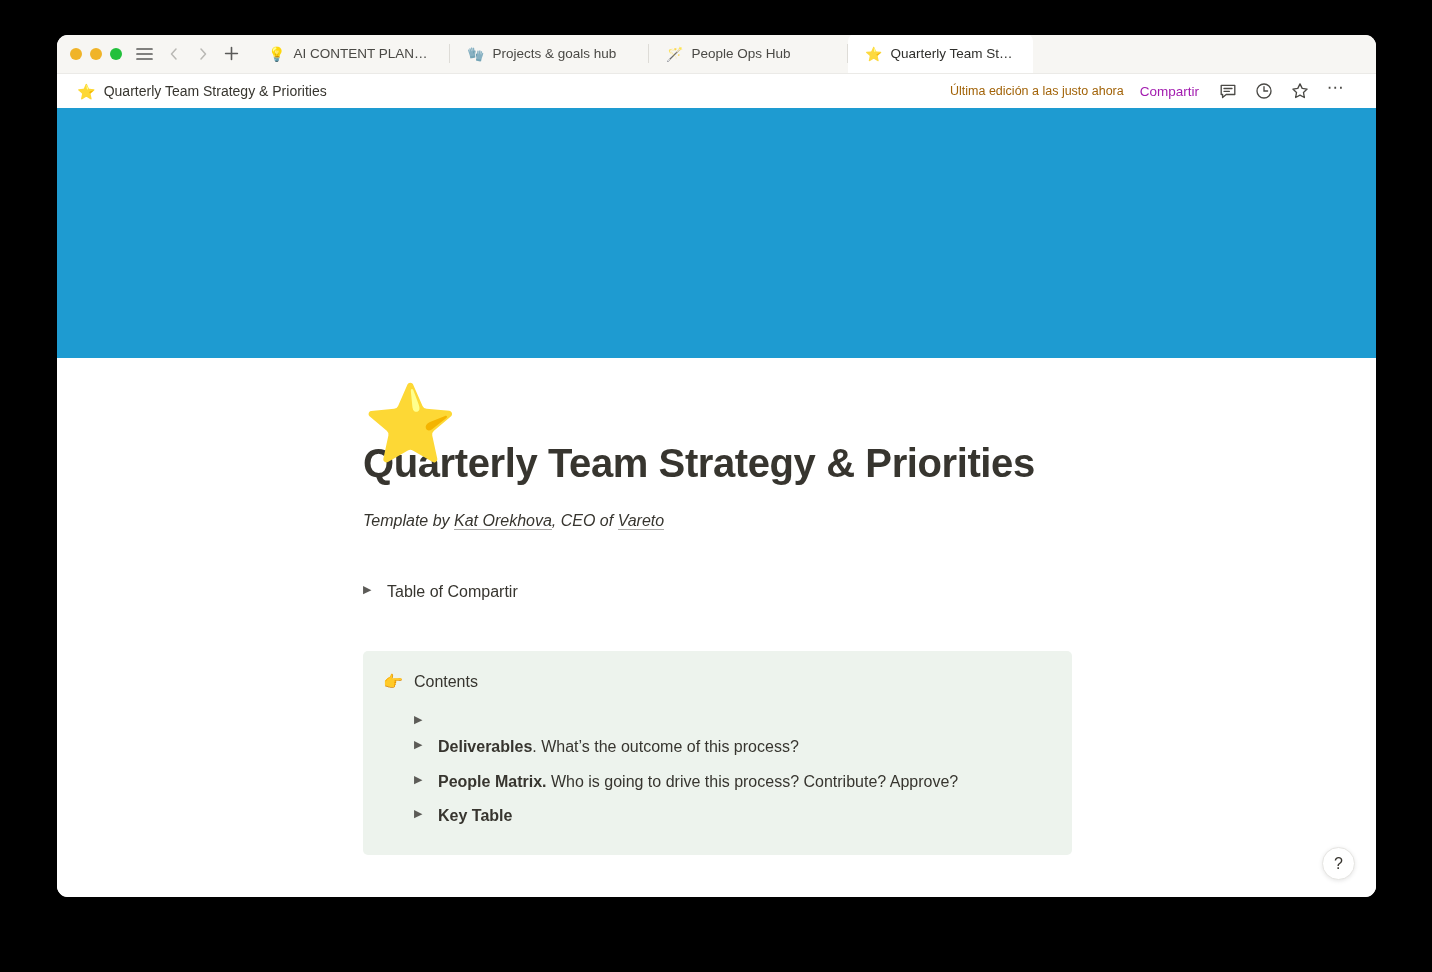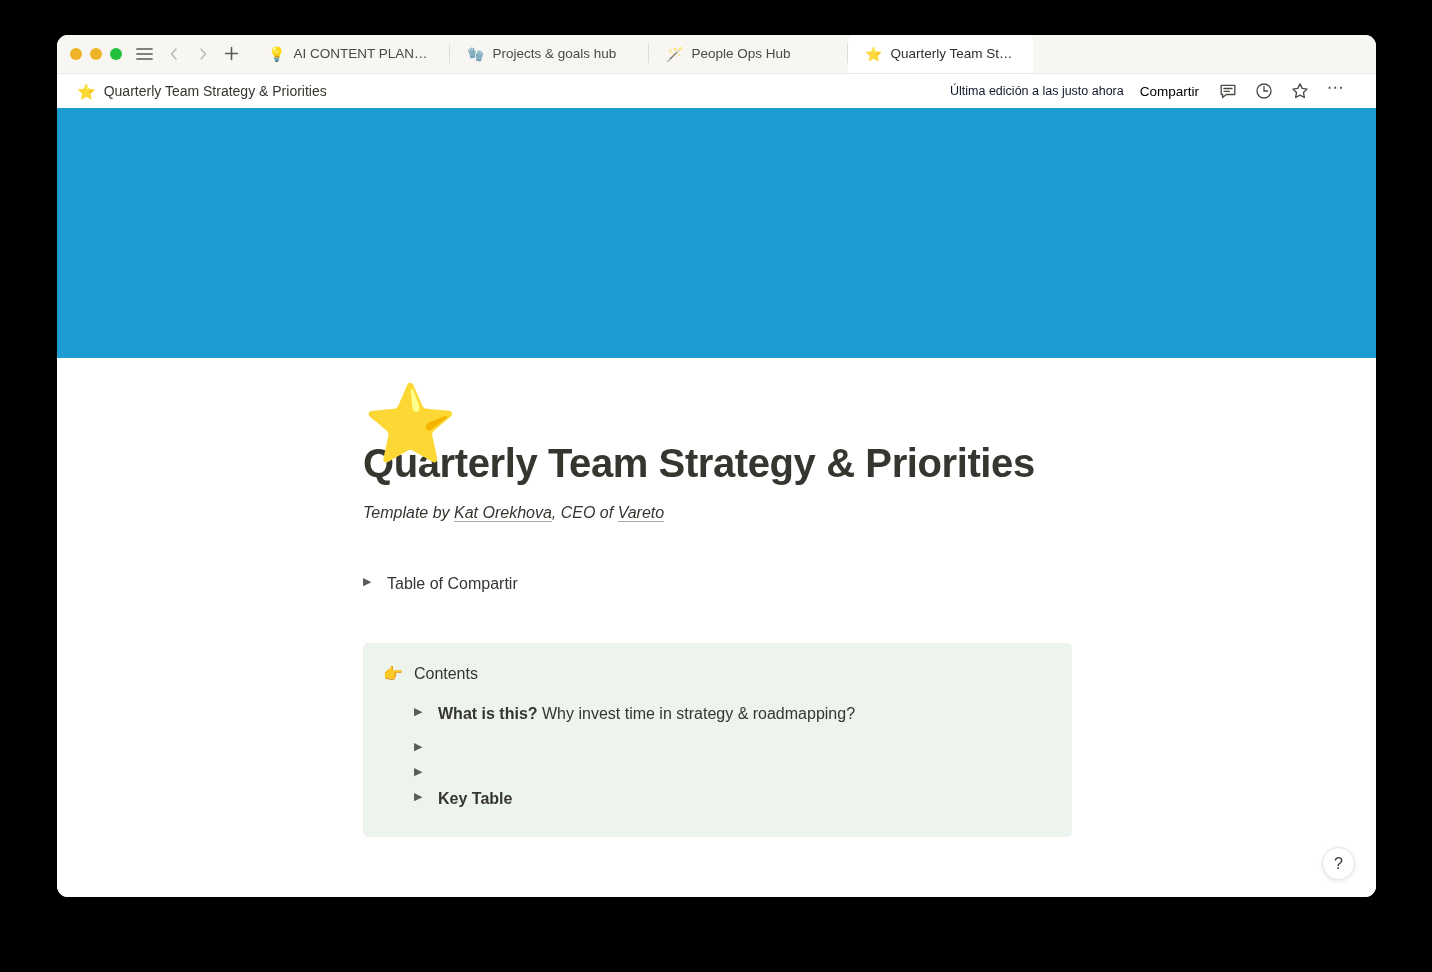--- a/index.html
+++ b/index.html
@@ -124,26 +124,26 @@
     align-items: center;
     gap: 8px;
     font-size: 14px;
     color: #37352f;
     flex: 0 0 auto;
   }
   .bcrumb .bemoji { font-size: 15px; line-height: 1; }
   .topspacer { flex: 1 1 auto; }
   .edited {
     font-size: 12.5px;
-    color: #0f172a;
+    color: #a16207;
     white-space: nowrap;
   }
   .share {
     font-size: 13.5px;
-    color: #000000;
+    color: #a21caf;
     padding: 0 6px;
     white-space: nowrap;
   }
   .ticon {
     width: 26px; height: 26px;
     display: flex; align-items: center; justify-content: center;
     color: #4b4a46;
   }
   .ticon svg { display: block; }
   .ticon.dots { font-size: 17px; letter-spacing: 1.5px; line-height: 1; padding-bottom: 7px; }
@@ -181,21 +181,21 @@
   .doctitle {
     margin-top: 81px;
     font-size: 40px;
     font-weight: bold;
     color: #37352f;
     letter-spacing: -0.4px;
     line-height: 1.2;
   }
 
   .byline {
-    margin-top: 14px;
+    margin-top: 22px;
     font-size: 16px;
     font-style: italic;
     color: #37352f;
     line-height: 1.5;
   }
   .byline a {
     color: #37352f;
     text-decoration: none;
     border-bottom: 1px solid rgba(55,53,47,.42);
   }
@@ -357,29 +357,30 @@
 
         <div class="callout">
           <div class="callout-head">
             <span class="cemoji">👉</span>
             <span>Contents</span>
           </div>
           <div class="callout-list">
 
             <div class="toggle-row">
               <span class="tri">▶</span>
-              <span><b>What is this?</b><span> Why invest time in strategy &amp; roadmapping?</span></span>
             </div>
 
             <div class="toggle-row">
               <span class="tri">▶</span>
+              <span><b>Deliverables</b><span>. What’s the outcome of this process?</span></span>
             </div>
 
             <div class="toggle-row">
               <span class="tri">▶</span>
+              <span><b>People Matrix.</b><span> Who is going to drive this process? Contribute? Approve?</span></span>
             </div>
 
             <div class="toggle-row">
               <span class="tri">▶</span>
               <span><b>Key Table</b><span></span></span>
             </div>
 
           </div>
         </div>
 

